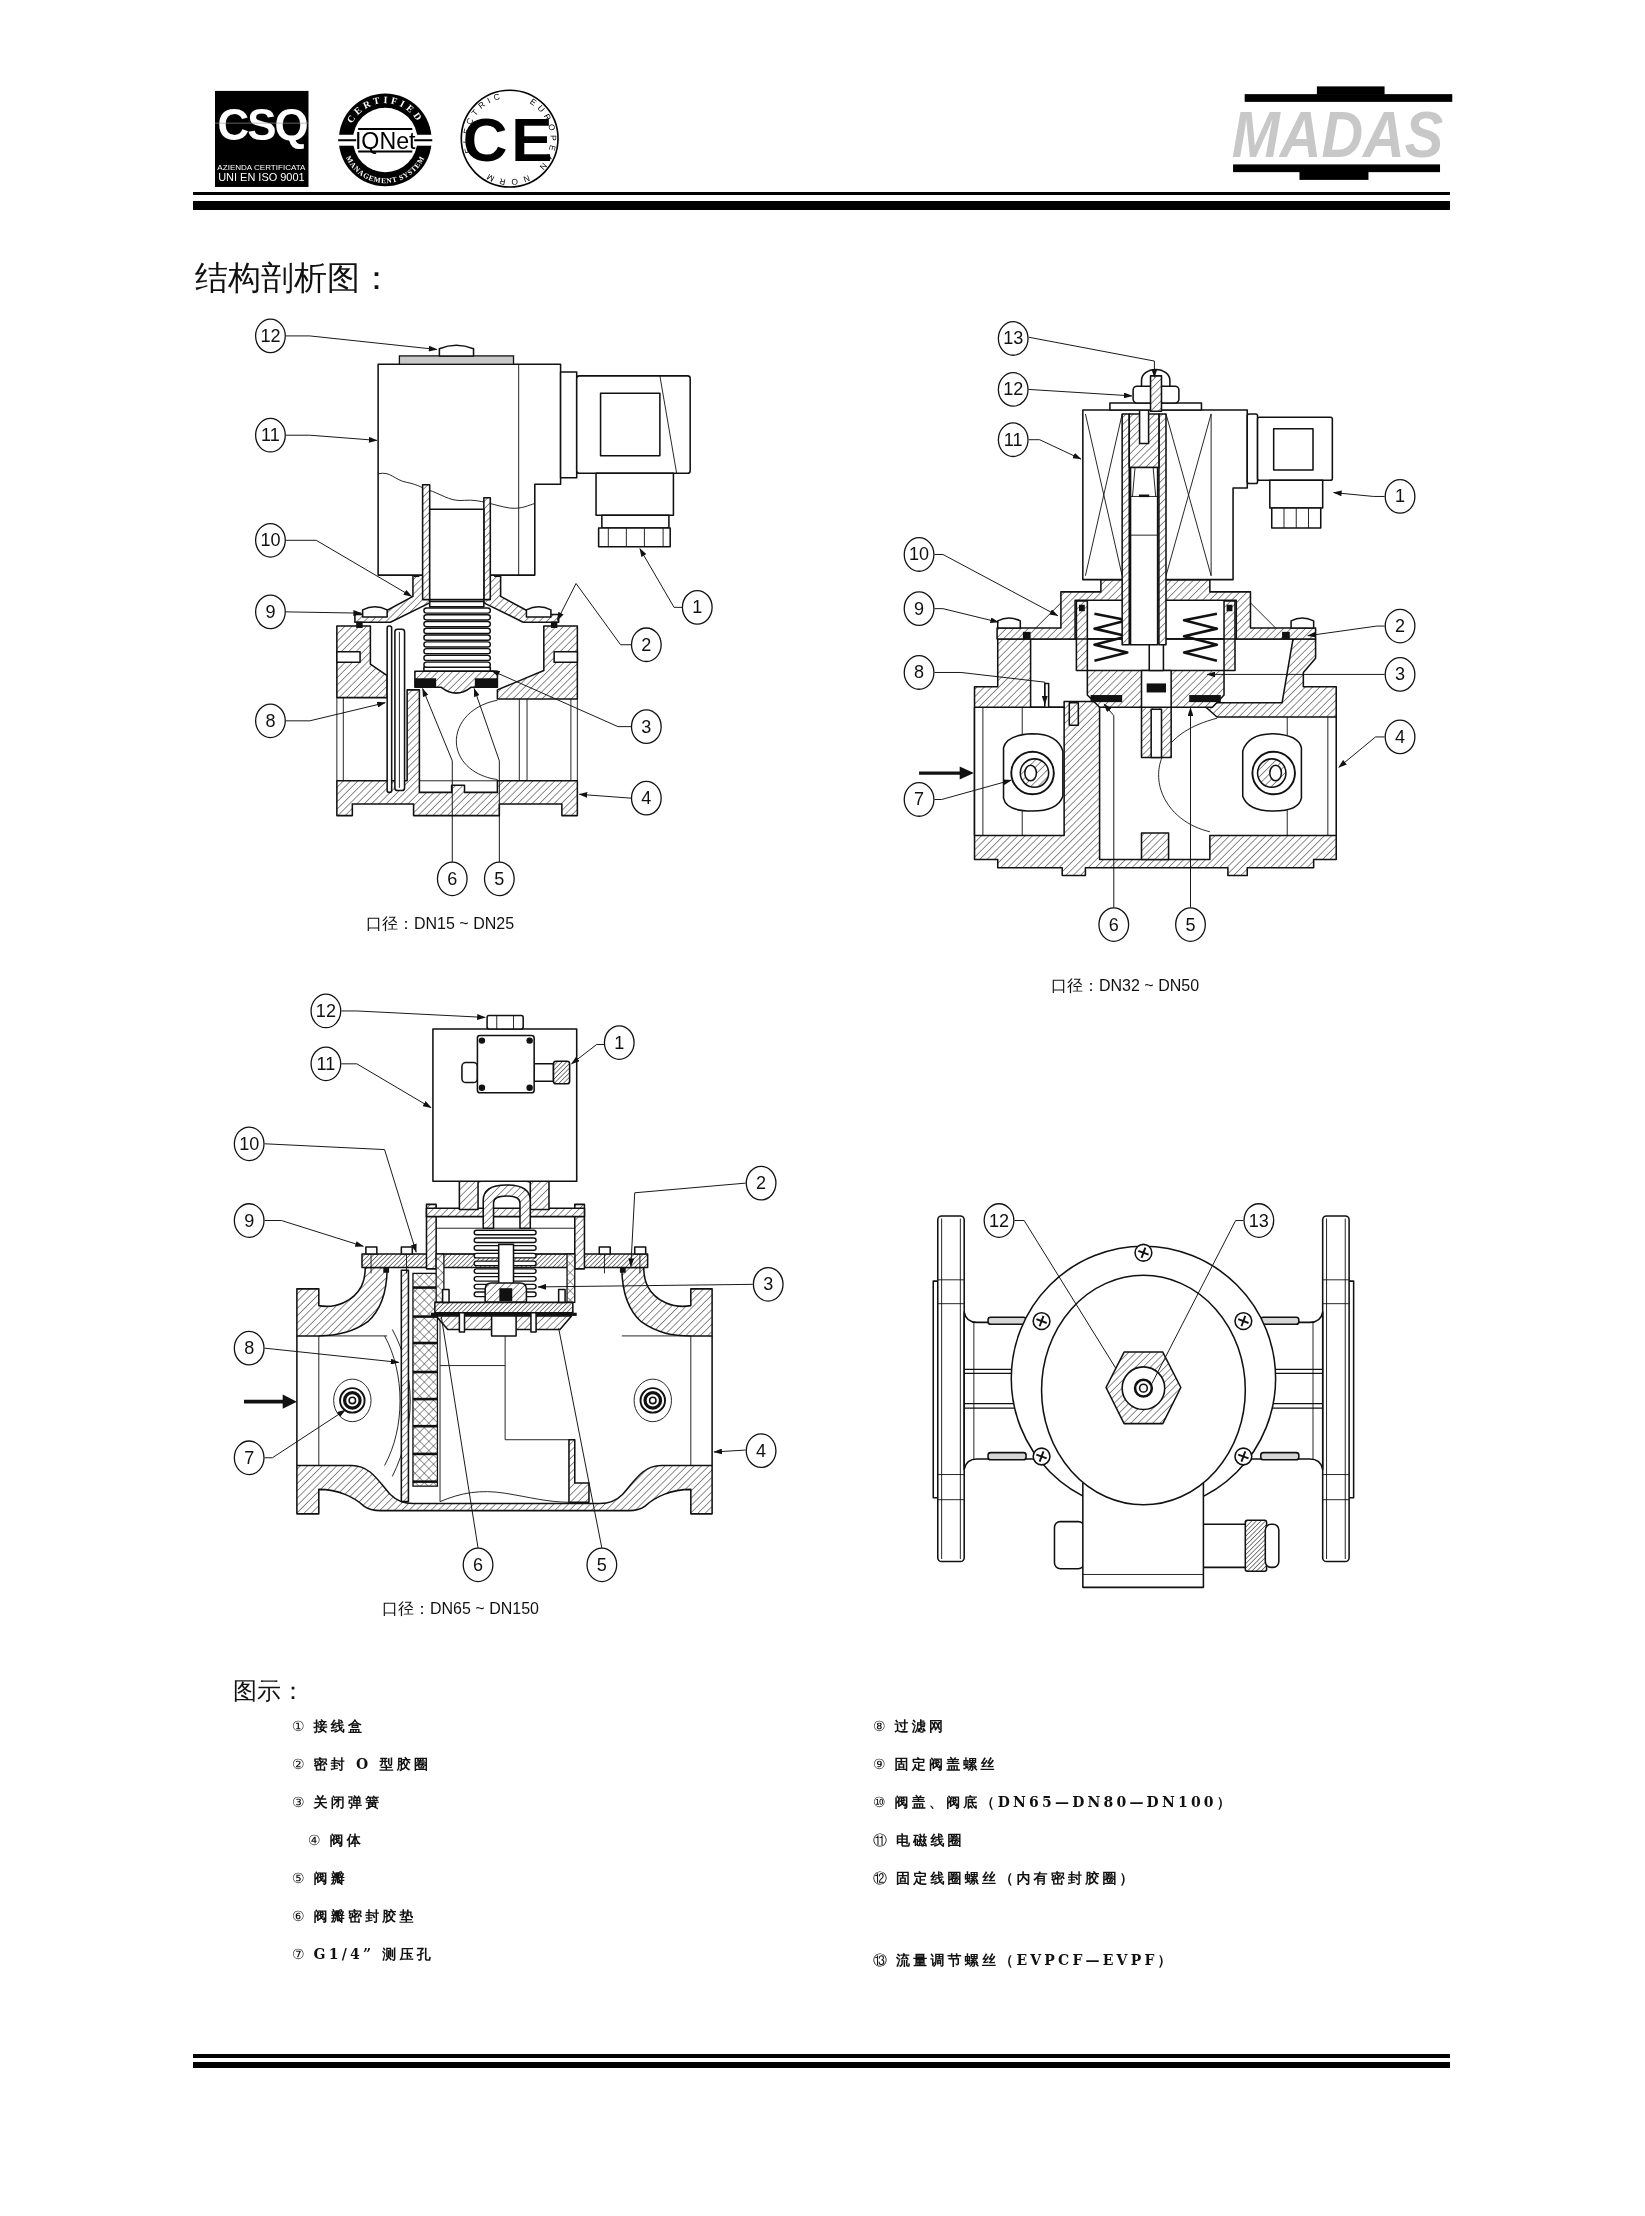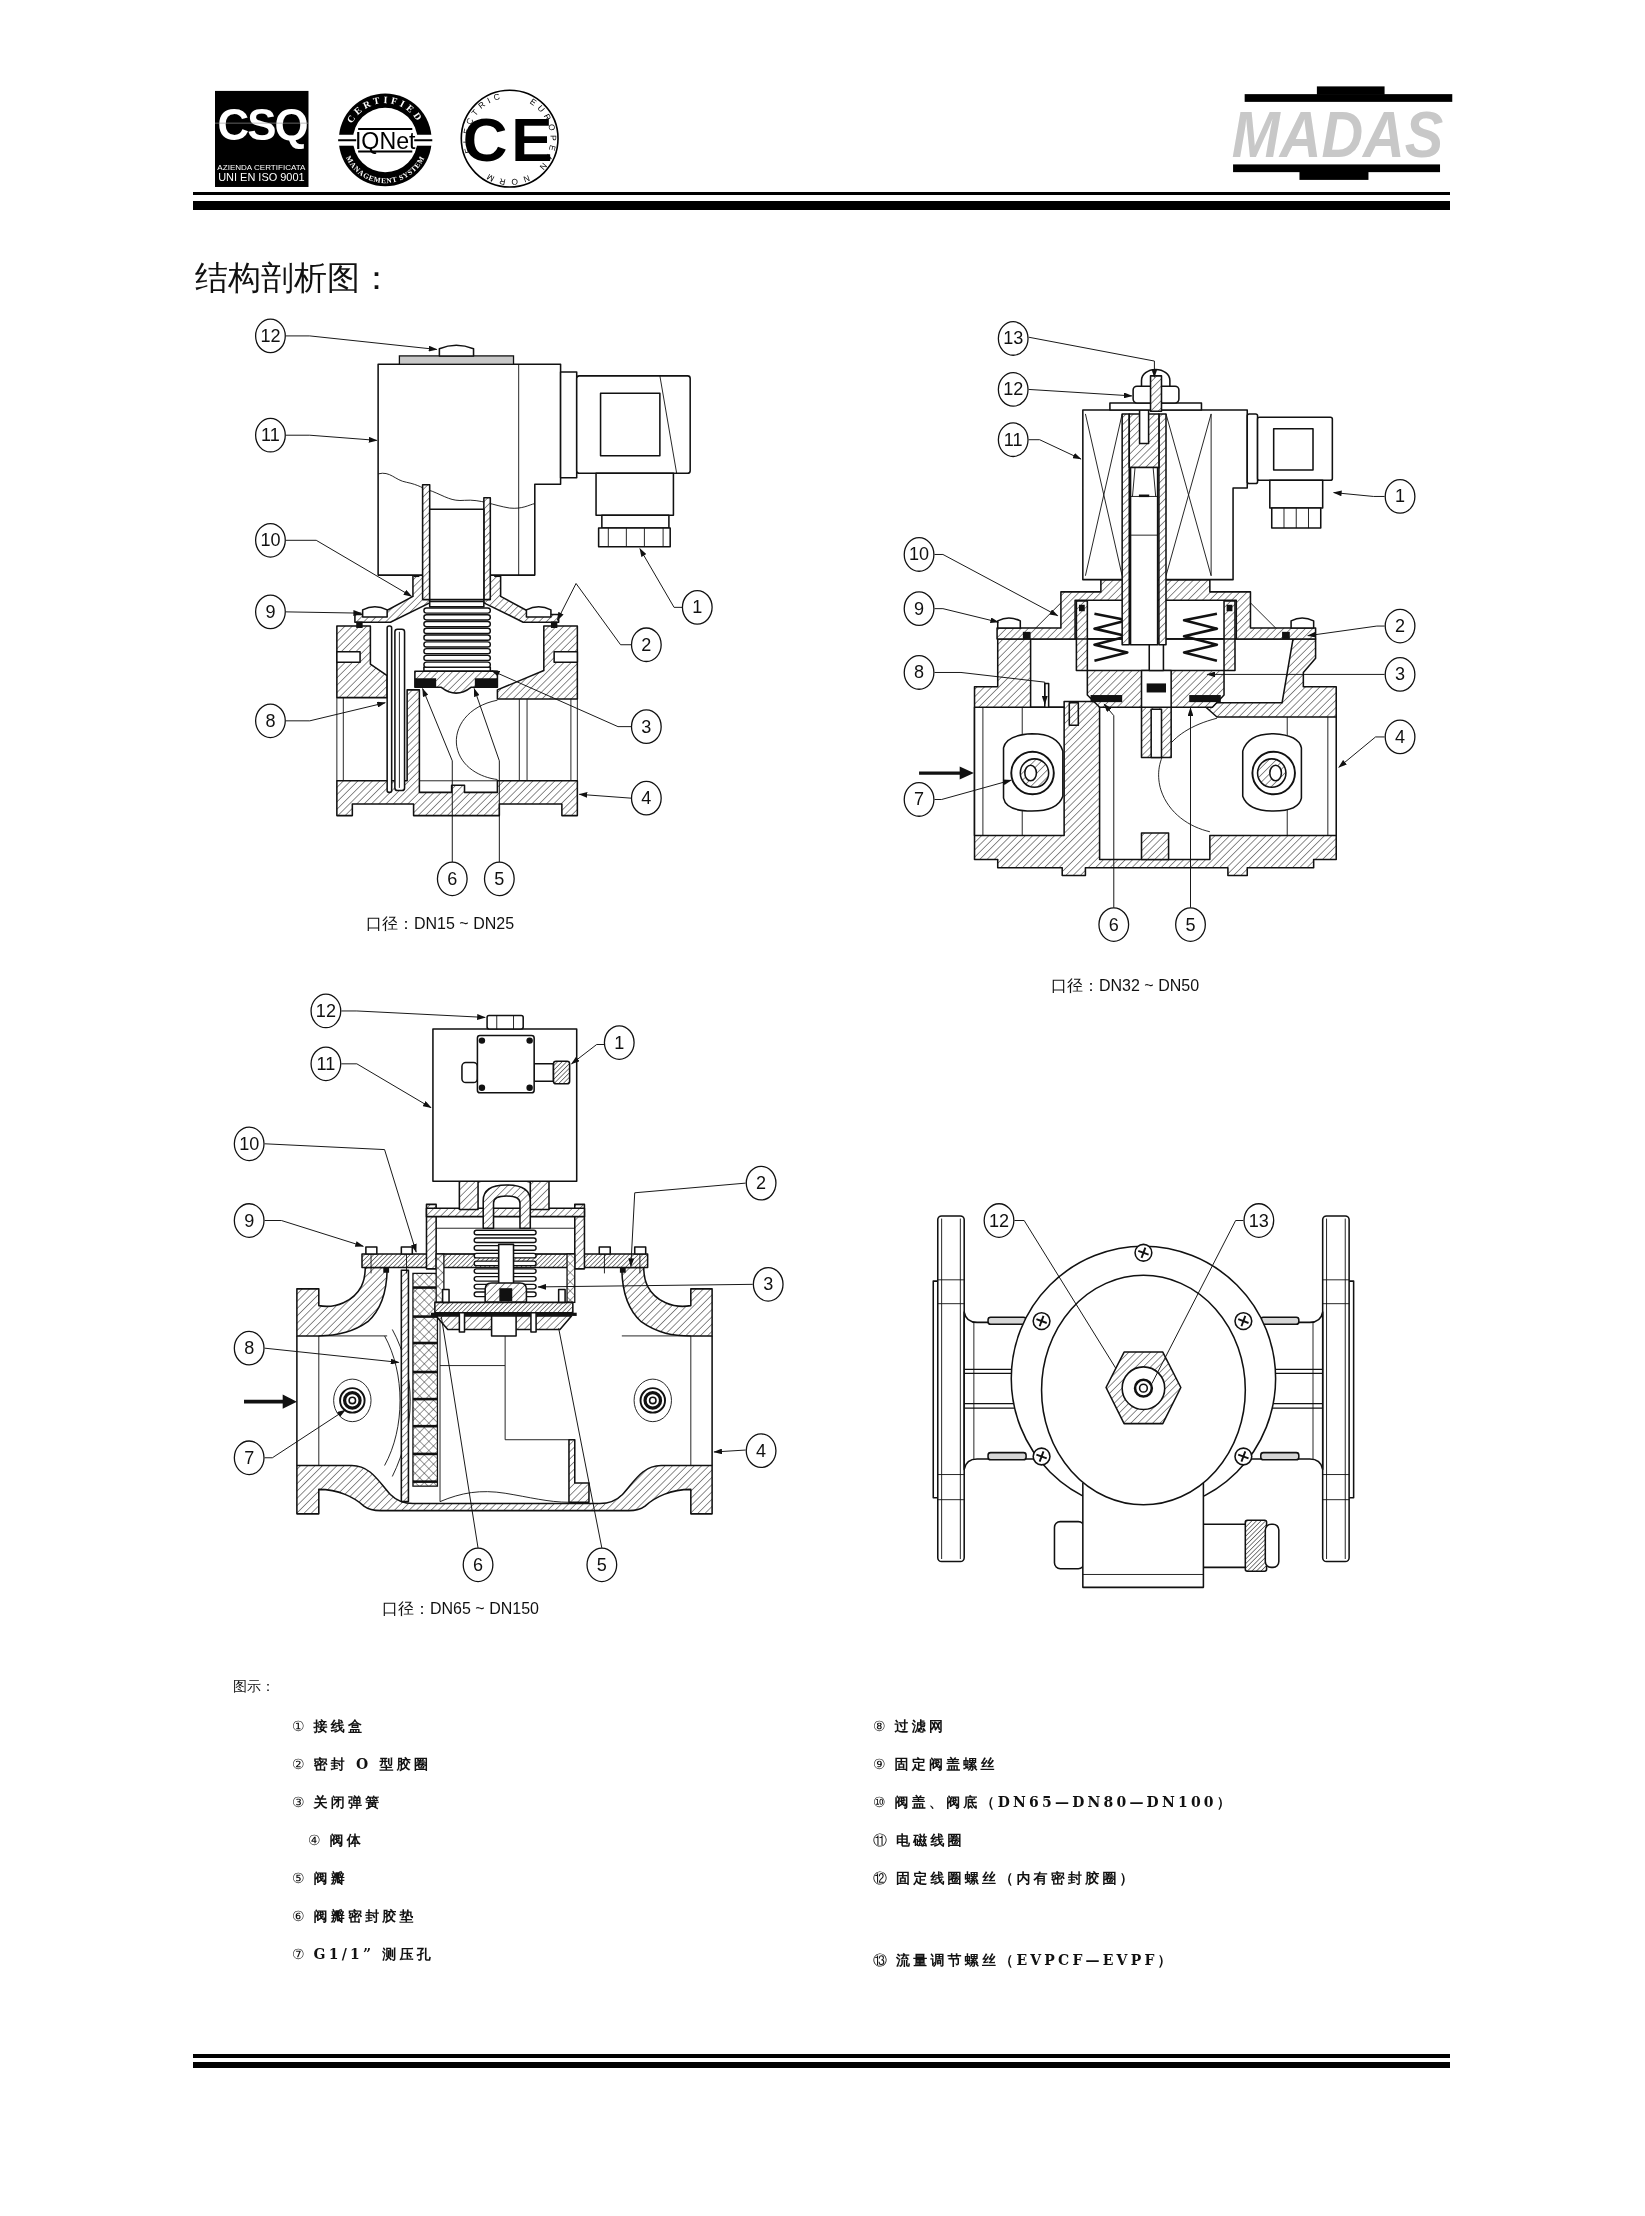--- a/index.html
+++ b/index.html
@@ -2,21 +2,21 @@
 <html style="--ink: #111111; --paper: #ffffff; --logo-gray: #c8c8c8;font-size:10.3px"><head>
 <meta charset="utf-8">
 <style>
   :root{--ink:#111111;--paper:#ffffff;--logo-gray:#c8c8c8;}
   html,body{margin:0;padding:0;background:#fff;}
   .page{position:relative;width:1646px;height:2068px;background:var(--paper);overflow:hidden;}
   svg.art{position:absolute;left:0;top:0;}
   .rule{position:absolute;background:#000;}
   .title{position:absolute;font-family:"DejaVu Sans",sans-serif;font-size:33px;line-height:1;color:var(--ink);white-space:nowrap;}
   .caption{position:absolute;font-family:"Liberation Sans","DejaVu Sans",sans-serif;font-size:16px;line-height:1;color:var(--ink);white-space:nowrap;}
-  .legend-title{position:absolute;font-family:"DejaVu Sans",sans-serif;font-size:14px;line-height:1;color:var(--ink);white-space:nowrap;}
+  .legend-title{position:absolute;font-family:"DejaVu Sans",sans-serif;font-size:24px;line-height:1;color:var(--ink);white-space:nowrap;}
   .legend-item{position:absolute;font-family:"DejaVu Serif","Liberation Serif",serif;font-size:14px;line-height:1;color:var(--ink);white-space:nowrap;font-weight:bold;}
   .legend-item .ln{display:inline-block;margin-right:9px;font-weight:normal;}
   .legend-item .lt{letter-spacing:3.2px;}
   
   .ol{fill:#fff;stroke:var(--ink);stroke-width:2.4;stroke-linejoin:round;}
   .h{fill:url(#hatch);stroke:var(--ink);stroke-width:2.4;stroke-linejoin:round;}
   .hd{fill:url(#hatchd);stroke:var(--ink);stroke-width:2.4;stroke-linejoin:round;}
   .xh{fill:url(#xhatch);stroke:var(--ink);stroke-width:2;}
   .tl{fill:none;stroke:var(--ink);stroke-width:1.4;}
   .ml{fill:none;stroke:var(--ink);stroke-width:2.4;}
@@ -604,21 +604,21 @@
 <div class="caption" style="left:382px;top:1601px;">口径：DN65 ~ DN150</div>
 
 <div class="legend-title" style="left:233px;top:1679px;">图示：</div>
 
 <div class="legend-item" style="left:292px;top:1719px;"><span class="ln">①</span><span class="lt">接线盒</span></div>
 <div class="legend-item" style="left:292px;top:1757px;"><span class="ln">②</span><span class="lt">密封 O 型胶圈</span></div>
 <div class="legend-item" style="left:292px;top:1795px;"><span class="ln">③</span><span class="lt">关闭弹簧</span></div>
 <div class="legend-item" style="left:308px;top:1833px;"><span class="ln">④</span><span class="lt">阀体</span></div>
 <div class="legend-item" style="left:292px;top:1871px;"><span class="ln">⑤</span><span class="lt">阀瓣</span></div>
 <div class="legend-item" style="left:292px;top:1909px;"><span class="ln">⑥</span><span class="lt">阀瓣密封胶垫</span></div>
-<div class="legend-item" style="left:292px;top:1947px;"><span class="ln">⑦</span><span class="lt">G1/1” 测压孔</span></div>
+<div class="legend-item" style="left:292px;top:1947px;"><span class="ln">⑦</span><span class="lt">G1/4” 测压孔</span></div>
 
 <div class="legend-item" style="left:873px;top:1719px;"><span class="ln">⑧</span><span class="lt">过滤网</span></div>
 <div class="legend-item" style="left:873px;top:1757px;"><span class="ln">⑨</span><span class="lt">固定阀盖螺丝</span></div>
 <div class="legend-item" style="left:873px;top:1795px;"><span class="ln">⑩</span><span class="lt">阀盖、阀底（DN65—DN80—DN100）</span></div>
 <div class="legend-item" style="left:873px;top:1833px;"><span class="ln">⑪</span><span class="lt">电磁线圈</span></div>
 <div class="legend-item" style="left:873px;top:1871px;"><span class="ln">⑫</span><span class="lt">固定线圈螺丝（内有密封胶圈）</span></div>
 <div class="legend-item" style="left:873px;top:1909px;margin-top:44px;"><span class="ln">⑬</span><span class="lt">流量调节螺丝（EVPCF—EVPF）</span></div>
 
 </div>
 

